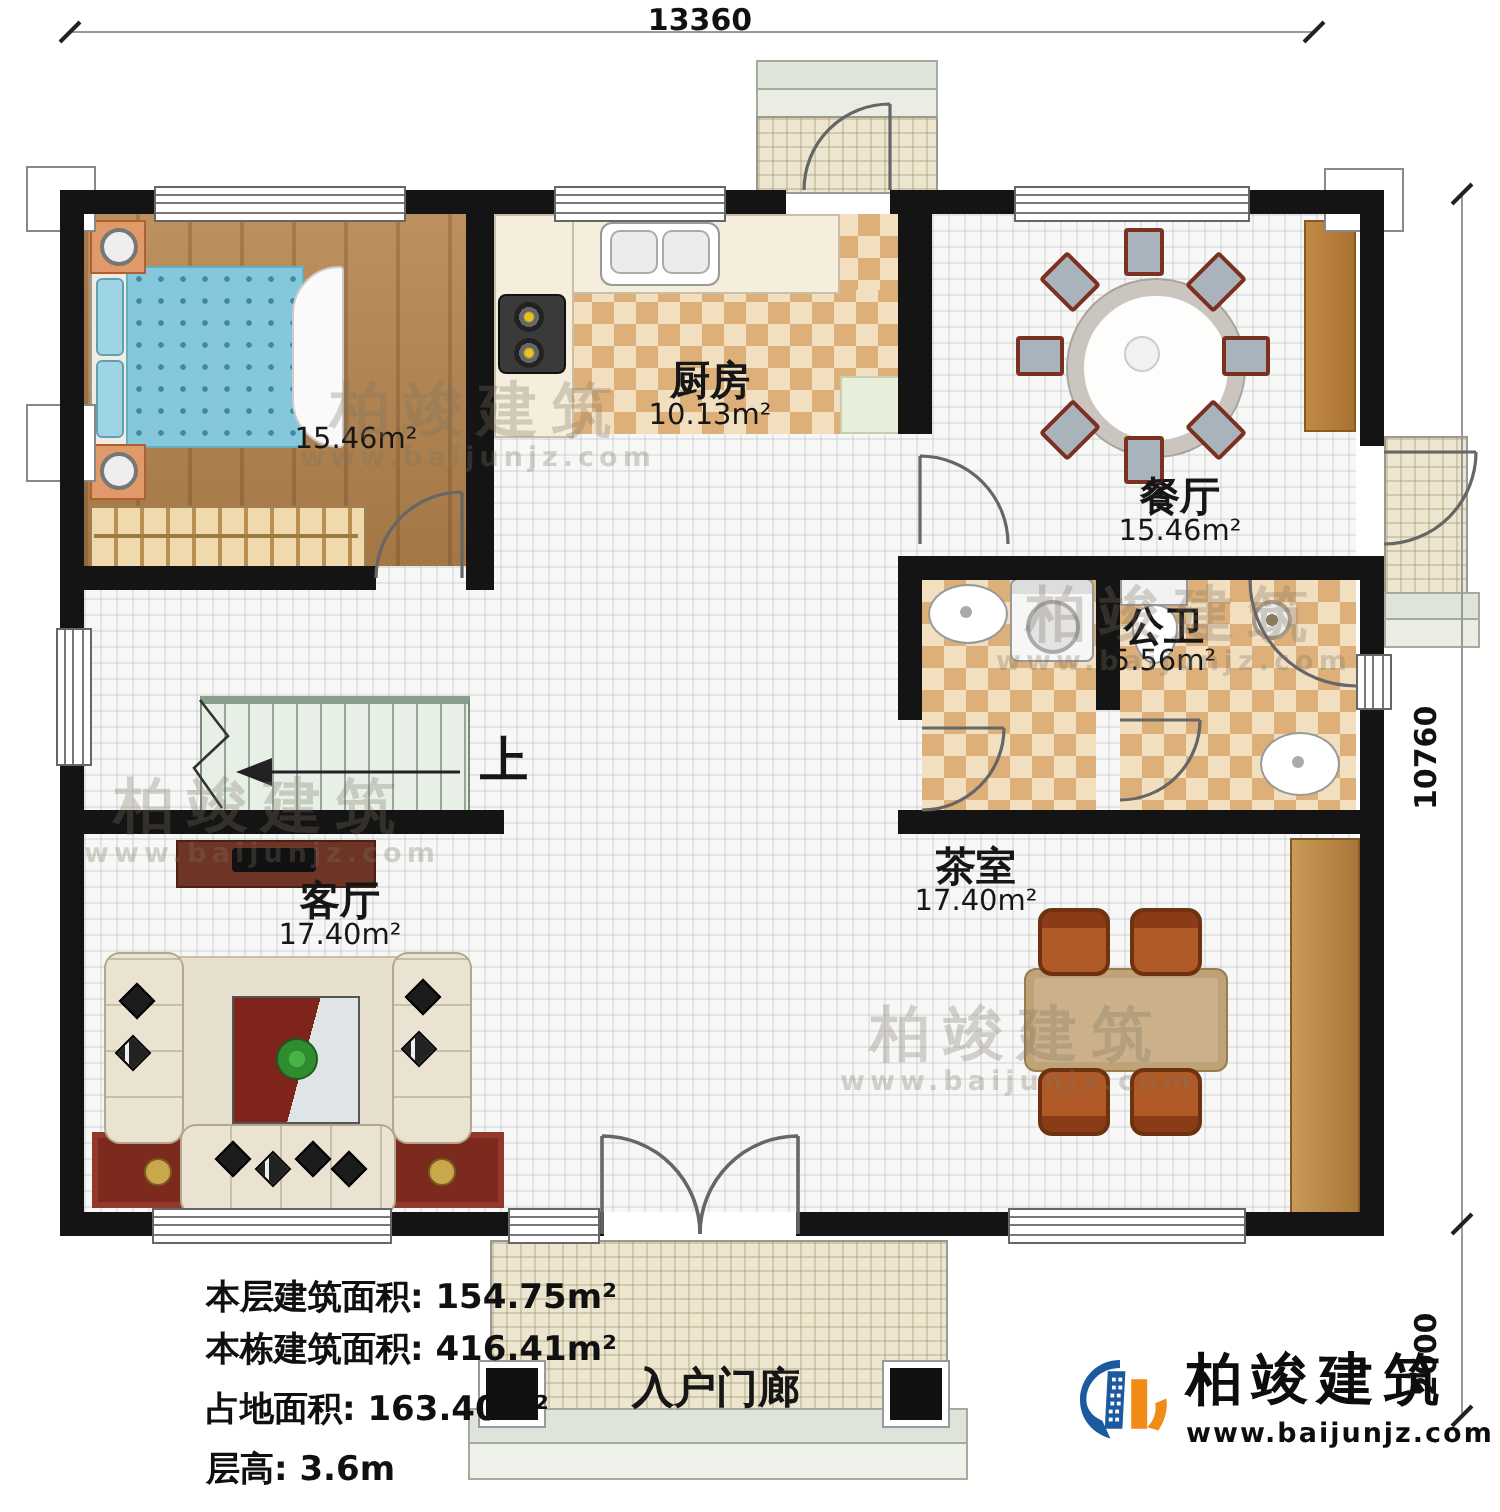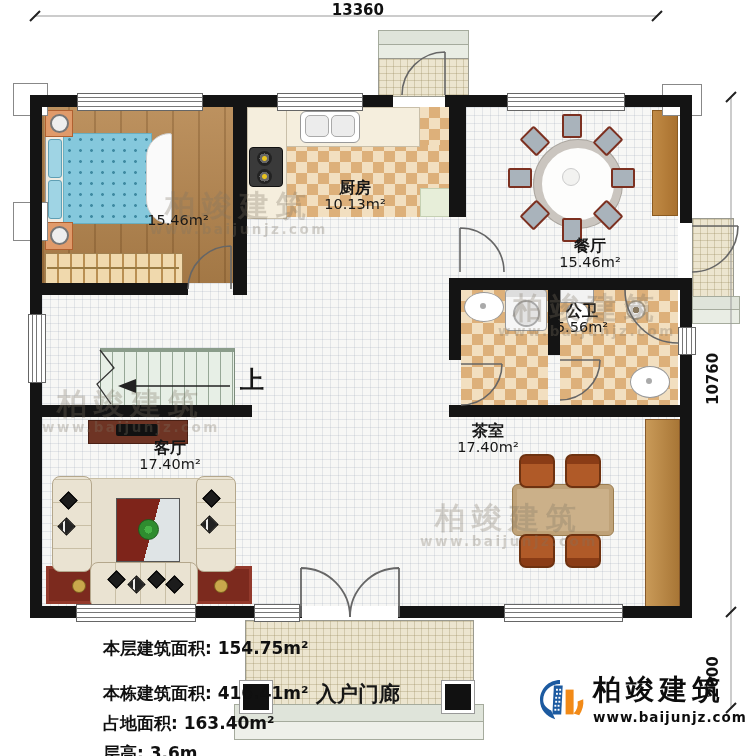--- a/index.html
+++ b/index.html
@@ -24,21 +24,21 @@
   
   .wall{background:#141414;z-index:20;}
   .win-h{background:linear-gradient(to bottom,#fff 0 3px,#777 3px 4px,#fff 4px 7px,#777 7px 8px,#fff 8px 12px,#777 12px 13px,#fff 13px 16px);
     border:1px solid #666;z-index:22;}
   .win-v{background:linear-gradient(to right,#fff 0 3px,#777 3px 4px,#fff 4px 7px,#777 7px 8px,#fff 8px 12px,#777 12px 13px,#fff 13px 16px);
     border:1px solid #666;z-index:22;}
   .outbox{background:#fff;border:1px solid #888;z-index:18;}
   
   .furn{z-index:8;}
   .lbl{position:absolute;z-index:30;text-align:center;color:#161616;line-height:1.05;}
-  .lbl .rname{font-weight:bold;font-size:16px;}
+  .lbl .rname{font-weight:bold;font-size:20px;}
   .lbl .rarea{font-weight:normal;font-size:14.5px;}
   .dimtext{position:absolute;z-index:30;font-weight:bold;font-size:15px;color:#111;}
   .vdim{writing-mode:vertical-rl;transform:rotate(180deg);}
   .wm{position:absolute;color:rgba(125,115,100,.30);font-weight:bold;pointer-events:none;
       z-index:40;line-height:1.08;text-align:center;white-space:nowrap;}
   .wm .n{font-size:30px;letter-spacing:7px;}
   .wm .u{font-size:13.5px;letter-spacing:2.5px;}
   .infoline{font-weight:bold;font-size:17px;color:#101010;white-space:nowrap;}
   #svg-overlay{position:absolute;left:0;top:0;z-index:26;}
   .sofa{background:#eae3d2;border:1px solid #b4a78c;border-radius:8px;z-index:9;}
@@ -207,21 +207,21 @@
     <path d="M301,617 V568 M301,568 A49,49 0 0 1 350,617" stroke="#666" stroke-width="1.8" fill="none"></path>
     <path d="M399,617 V568 M399,568 A49,49 0 0 0 350,617" stroke="#666" stroke-width="1.8" fill="none"></path>
 
     <path d="M625,290 A53,53 0 0 0 678,343" stroke="#666" stroke-width="1.6" fill="none"></path>
 
     <path d="M136,386 H230" stroke="#222" stroke-width="1.6" fill="none"></path>
     <path d="M136,379 L118,386 L136,393 Z" fill="#222" stroke="none"></path>
     <path d="M100,350 L114,368 L97,384 L111,404" stroke="#333" stroke-width="1.3" fill="none"></path>
   </svg>
 
-  <div class="dimtext" style="left:316px;top:1px;width:68px;text-align:right;">13360</div>
+  <div class="dimtext" style="left:316px;top:1px;width:68px;text-align:center;">13360</div>
   <div class="dimtext vdim" style="left:704px;top:320px;height:85px;">10760</div>
   <div class="dimtext vdim" style="left:704px;top:636px;height:62px;">2000</div>
 
   <div class="lbl" style="left:118px;top:213px;width:120px;">
     <div class="rarea">15.46m²</div>
   </div>
   <div class="lbl" style="left:295px;top:180px;width:120px;">
     <div class="rname">厨房</div>
     <div class="rarea">10.13m²</div>
   </div>
@@ -242,21 +242,21 @@
     <div class="rarea">17.40m²</div>
   </div>
   <div class="lbl" style="left:288px;top:683px;width:140px;">
     <div class="rname" style="font-size:21px;">入户门廊</div>
   </div>
   <div class="lbl" style="left:234px;top:368px;width:36px;">
     <div class="rname" style="font-size:24px;">上</div>
   </div>
 
   <div class="abs" style="left:103px;top:637px;z-index:30;">
-    <div class="infoline" style="margin-bottom:22px;">本层建筑面积: 154.75m²</div>
+    <div class="infoline" style="margin-bottom:3px;">本层建筑面积: 154.75m²</div>
     <div class="infoline" style="margin-bottom:7px;">本栋建筑面积: 416.41m²</div>
     <div class="infoline" style="margin-bottom:7px;">占地面积: 163.40m²</div>
     <div class="infoline">层高: 3.6m</div>
   </div>
 
 
   <div class="abs" style="left:536px;top:676px;z-index:30;display:flex;align-items:flex-start;">
     <svg width="48" height="48" viewBox="0 0 60 60">
       <path d="M30,5 C16,5 5,16 5,30 C5,42 13,51 24,54 L19,43 C12,40 9,35 9,30 C9,19 18,10 30,10 Z" fill="#1c5aa0"></path>
       <path d="M54,49 C58,43 60,36 59,29 L52,32 C53,38 51,43 47,47 Z" fill="#f28a17"></path>

